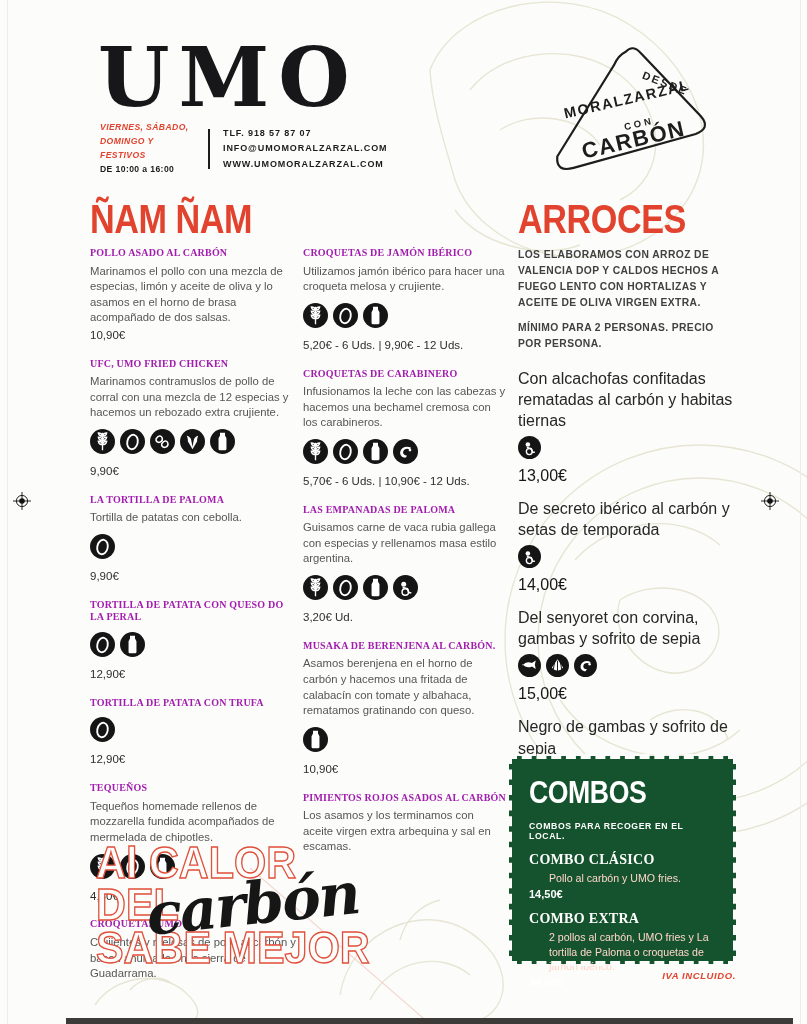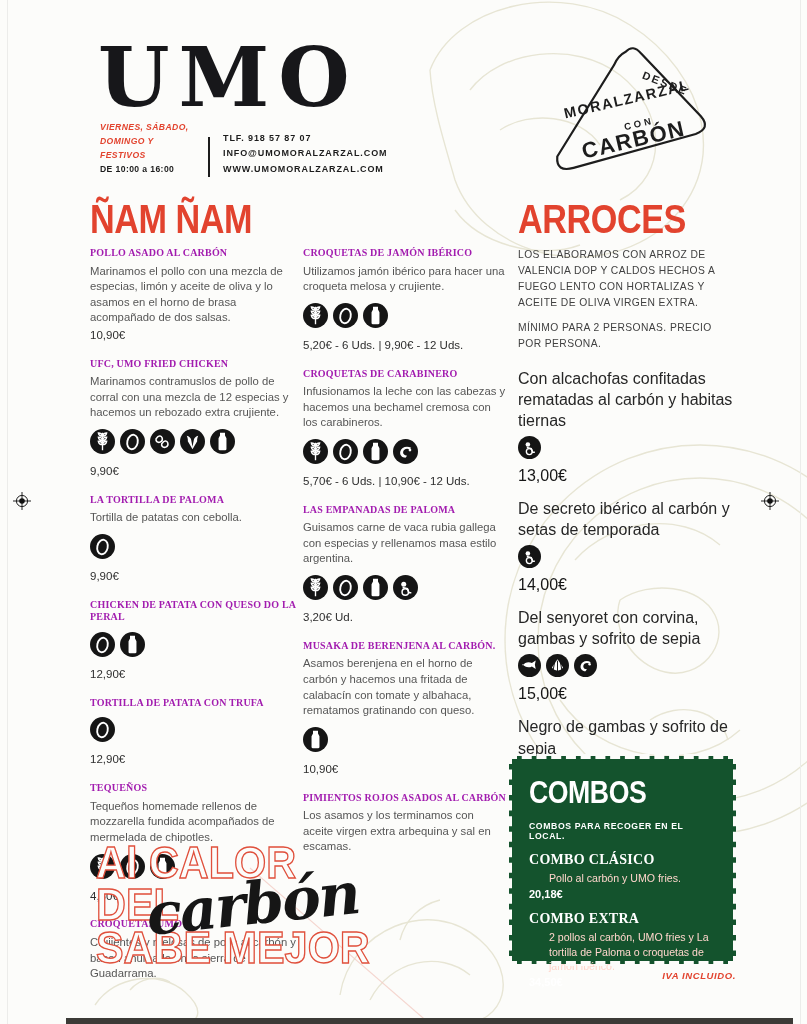--- a/index.html
+++ b/index.html
@@ -8,21 +8,21 @@
   .edgeL{position:absolute;left:7px;top:0;bottom:0;width:1px;background:#ececea;}
   .edgeR{position:absolute;right:6px;top:0;bottom:0;width:1px;background:#ececea;}
   .botBar{position:absolute;left:66px;right:14px;bottom:0;height:6px;background:#3c3b37;}
 
   
   .bgart{position:absolute;left:0;top:0;pointer-events:none;}
 
   
   .logo{position:absolute;left:98px;top:36px;font-family:"DejaVu Serif","Liberation Serif",serif;
         font-weight:700;font-size:82px;line-height:1;letter-spacing:9px;color:#17171a;}
-  .infoRow{position:absolute;left:100px;top:121px;display:flex;align-items:flex-end;gap:13px;}
+  .infoRow{position:absolute;left:100px;top:121px;display:flex;align-items:center;gap:13px;}
   .sched{width:95px;}
   .sched .red{color:#e2432e;font-style:italic;font-weight:700;font-size:8.6px;letter-spacing:.4px;line-height:1.6;}
   .sched .hrs{color:#1c1c1c;font-weight:700;font-size:8.6px;letter-spacing:.4px;line-height:1.7;}
   .vline{width:2px;height:40px;background:#1c1c1c;margin-top:1px;}
   .contact{font-size:9px;font-weight:700;letter-spacing:.9px;line-height:1.7;color:#1c1c1c;white-space:nowrap;}
 
   .stamp{position:absolute;left:535px;top:40px;}
 
   
   .secTitle{position:absolute;font-weight:800;font-size:38px;letter-spacing:-.5px;color:#e2432e;
@@ -37,21 +37,21 @@
   #col3{left:518px;width:219px;}
 
   .mi{margin-bottom:15px;}
   .mi .t{font-family:"Liberation Serif",serif;font-weight:700;font-size:10px;line-height:1.25;
          letter-spacing:.2px;color:#a21caf;margin-bottom:4px;}
   .mi .d{font-size:11.3px;color:#565656;line-height:1.38;}
   .alg{display:flex;gap:5px;margin:8px 0 6px;}
   .alg span{display:block;}
   .mi .p{font-size:11.5px;color:#2e2e2e;margin-top:2px;line-height:1.3;}
 
-  .introA{font-size:10.3px;font-weight:400;letter-spacing:.4px;line-height:1.55;color:#414141;margin-bottom:9px;}
+  .introA{font-size:10.3px;font-weight:700;letter-spacing:.4px;line-height:1.55;color:#414141;margin-bottom:9px;}
   .arr .t2{font-size:16px;color:#262626;line-height:1.32;margin-bottom:5px;font-weight:400;}
   .arr{margin-bottom:13px;}
   .arr .alg{margin:5px 0 4px;}
 
   
   .tagline{position:absolute;left:96px;top:842px;z-index:2;}
   .tl{font-weight:800;font-size:45px;line-height:.94;letter-spacing:0;color:#fcfcfa;
       -webkit-text-stroke:1.4px #e0503c;transform:scaleX(.92);transform-origin:left;white-space:nowrap;}
   .tlScript{position:absolute;left:50px;top:28px;font-family:"DejaVu Serif",serif;font-style:italic;
             font-weight:600;font-size:58px;color:#161616;letter-spacing:-2px;transform:rotate(-6deg);
@@ -169,21 +169,21 @@
         <div class="d">Tortilla de patatas con cebolla.</div>
         <div class="alg">
           <span><svg width="25" height="25" viewBox="0 0 24 24">
               <circle cx="12" cy="12" r="12" fill="#151515"></circle>
               <ellipse cx="12" cy="12.5" rx="5" ry="7" fill="none" stroke="#fff" stroke-width="1.8" transform="rotate(12 12 12.5)"></ellipse>
             </svg></span>
         </div>
         <div class="p">9,90€</div>
       </div>
       <div class="mi">
-        <div class="t">CHICKEN DE PATATA CON QUESO DO LA PERAL</div>
+        <div class="t">TORTILLA DE PATATA CON QUESO DO LA PERAL</div>
         <div class="alg">
           <span><svg width="25" height="25" viewBox="0 0 24 24">
               <circle cx="12" cy="12" r="12" fill="#151515"></circle>
               <ellipse cx="12" cy="12.5" rx="5" ry="7" fill="none" stroke="#fff" stroke-width="1.8" transform="rotate(12 12 12.5)"></ellipse>
             </svg></span>
           <span><svg width="25" height="25" viewBox="0 0 24 24">
               <circle cx="12" cy="12" r="12" fill="#151515"></circle>
               <path d="M9.6 3.5h4.8v2.8l1.4 2.6v10.2q0 1.4-1.4 1.4h-4.8q-1.4 0-1.4-1.4V8.9l1.4-2.6z" fill="#fff"></path>
             </svg></span>
         </div>
@@ -397,21 +397,21 @@
     <div class="tl">DEL</div>
     <div class="tl">SABE MEJOR</div>
     <div class="tlScript">carbón</div>
   </div>
 
   <div class="combos">
     <div class="big">COMBOS</div>
     <div class="sub">COMBOS PARA RECOGER EN EL LOCAL.</div>
     <div class="cn">COMBO CLÁSICO</div>
     <div class="cd">Pollo al carbón y UMO fries.</div>
-    <div class="cp">20,18€</div>
+    <div class="cp">14,50€</div>
     <div class="cn">COMBO EXTRA</div>
     <div class="cd">2 pollos al carbón, UMO fries y La tortilla de Paloma o croquetas de jamón ibérico.</div>
     <div class="cp">34,50€</div>
   </div>
   <div class="iva">IVA INCLUIDO.</div>
 
   <svg class="reg" id="regL" width="18" height="18" viewBox="0 0 18 18">
     <circle cx="9" cy="9" r="5.6" fill="none" stroke="#222" stroke-width="1"></circle>
     <path d="M9 0v18M0 9h18" stroke="#222" stroke-width="1"></path>
     <circle cx="9" cy="9" r="2.8" fill="#111"></circle>

